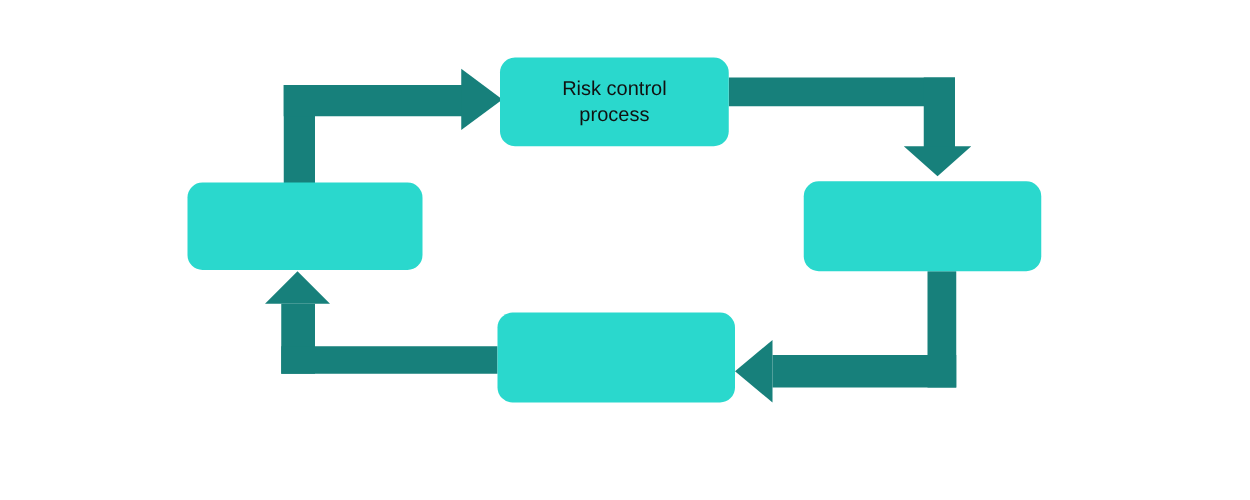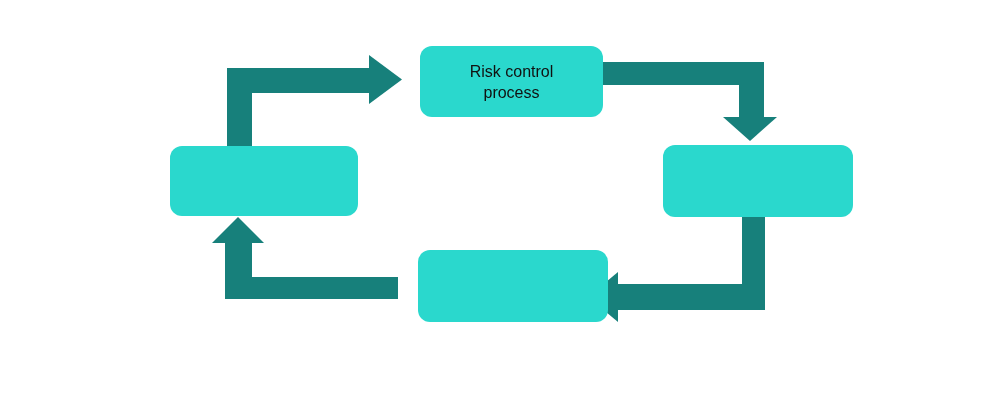--- a/index.html
+++ b/index.html
@@ -32,21 +32,20 @@
     fill: var(--arrow);
   }
   .node {
     position: absolute;
     z-index: 2;
     background: var(--node-fill);
     border-radius: 12px;
     display: flex;
     align-items: center;
     justify-content: center;
-    margin-left: 20px;
   }
   .node-label {
     font-size: 16px;
     line-height: 21px;
     color: var(--node-text);
     text-align: center;
     max-width: 120px;
   }
   .node-top    { left: 400px; top: 46px;  width: 183px; height: 71px; }
   .node-right  { left: 643px; top: 145px; width: 190px; height: 72px; }

